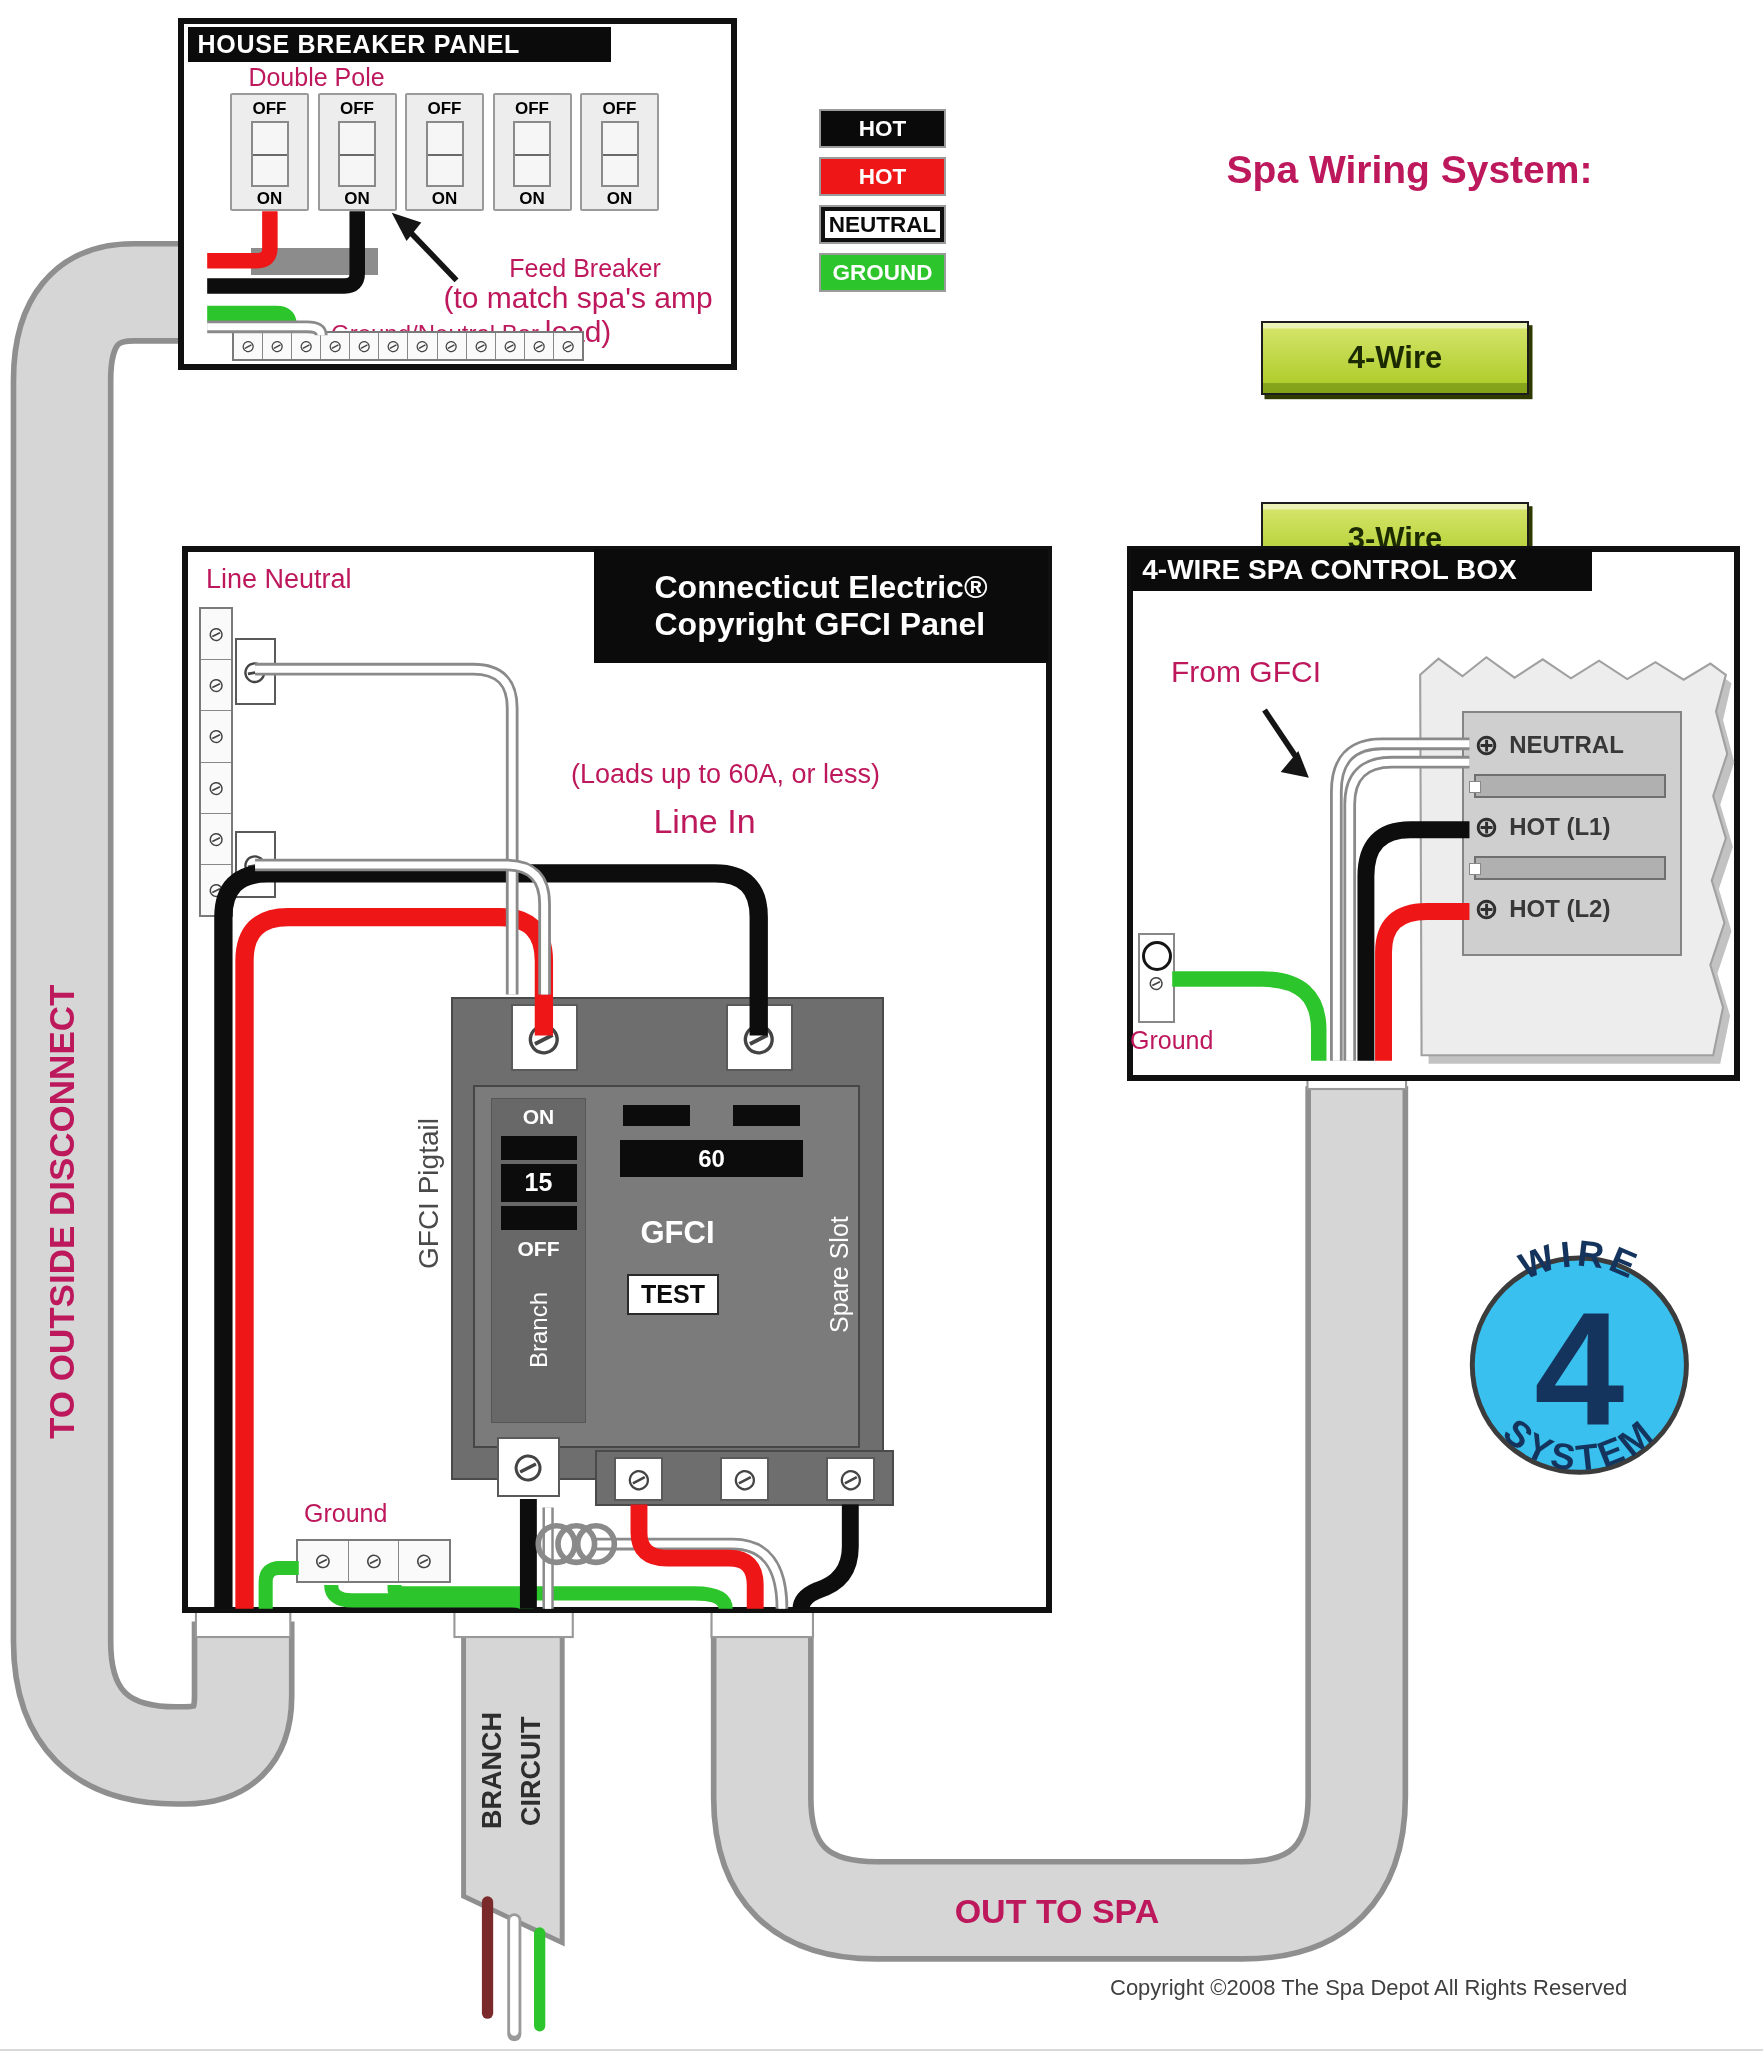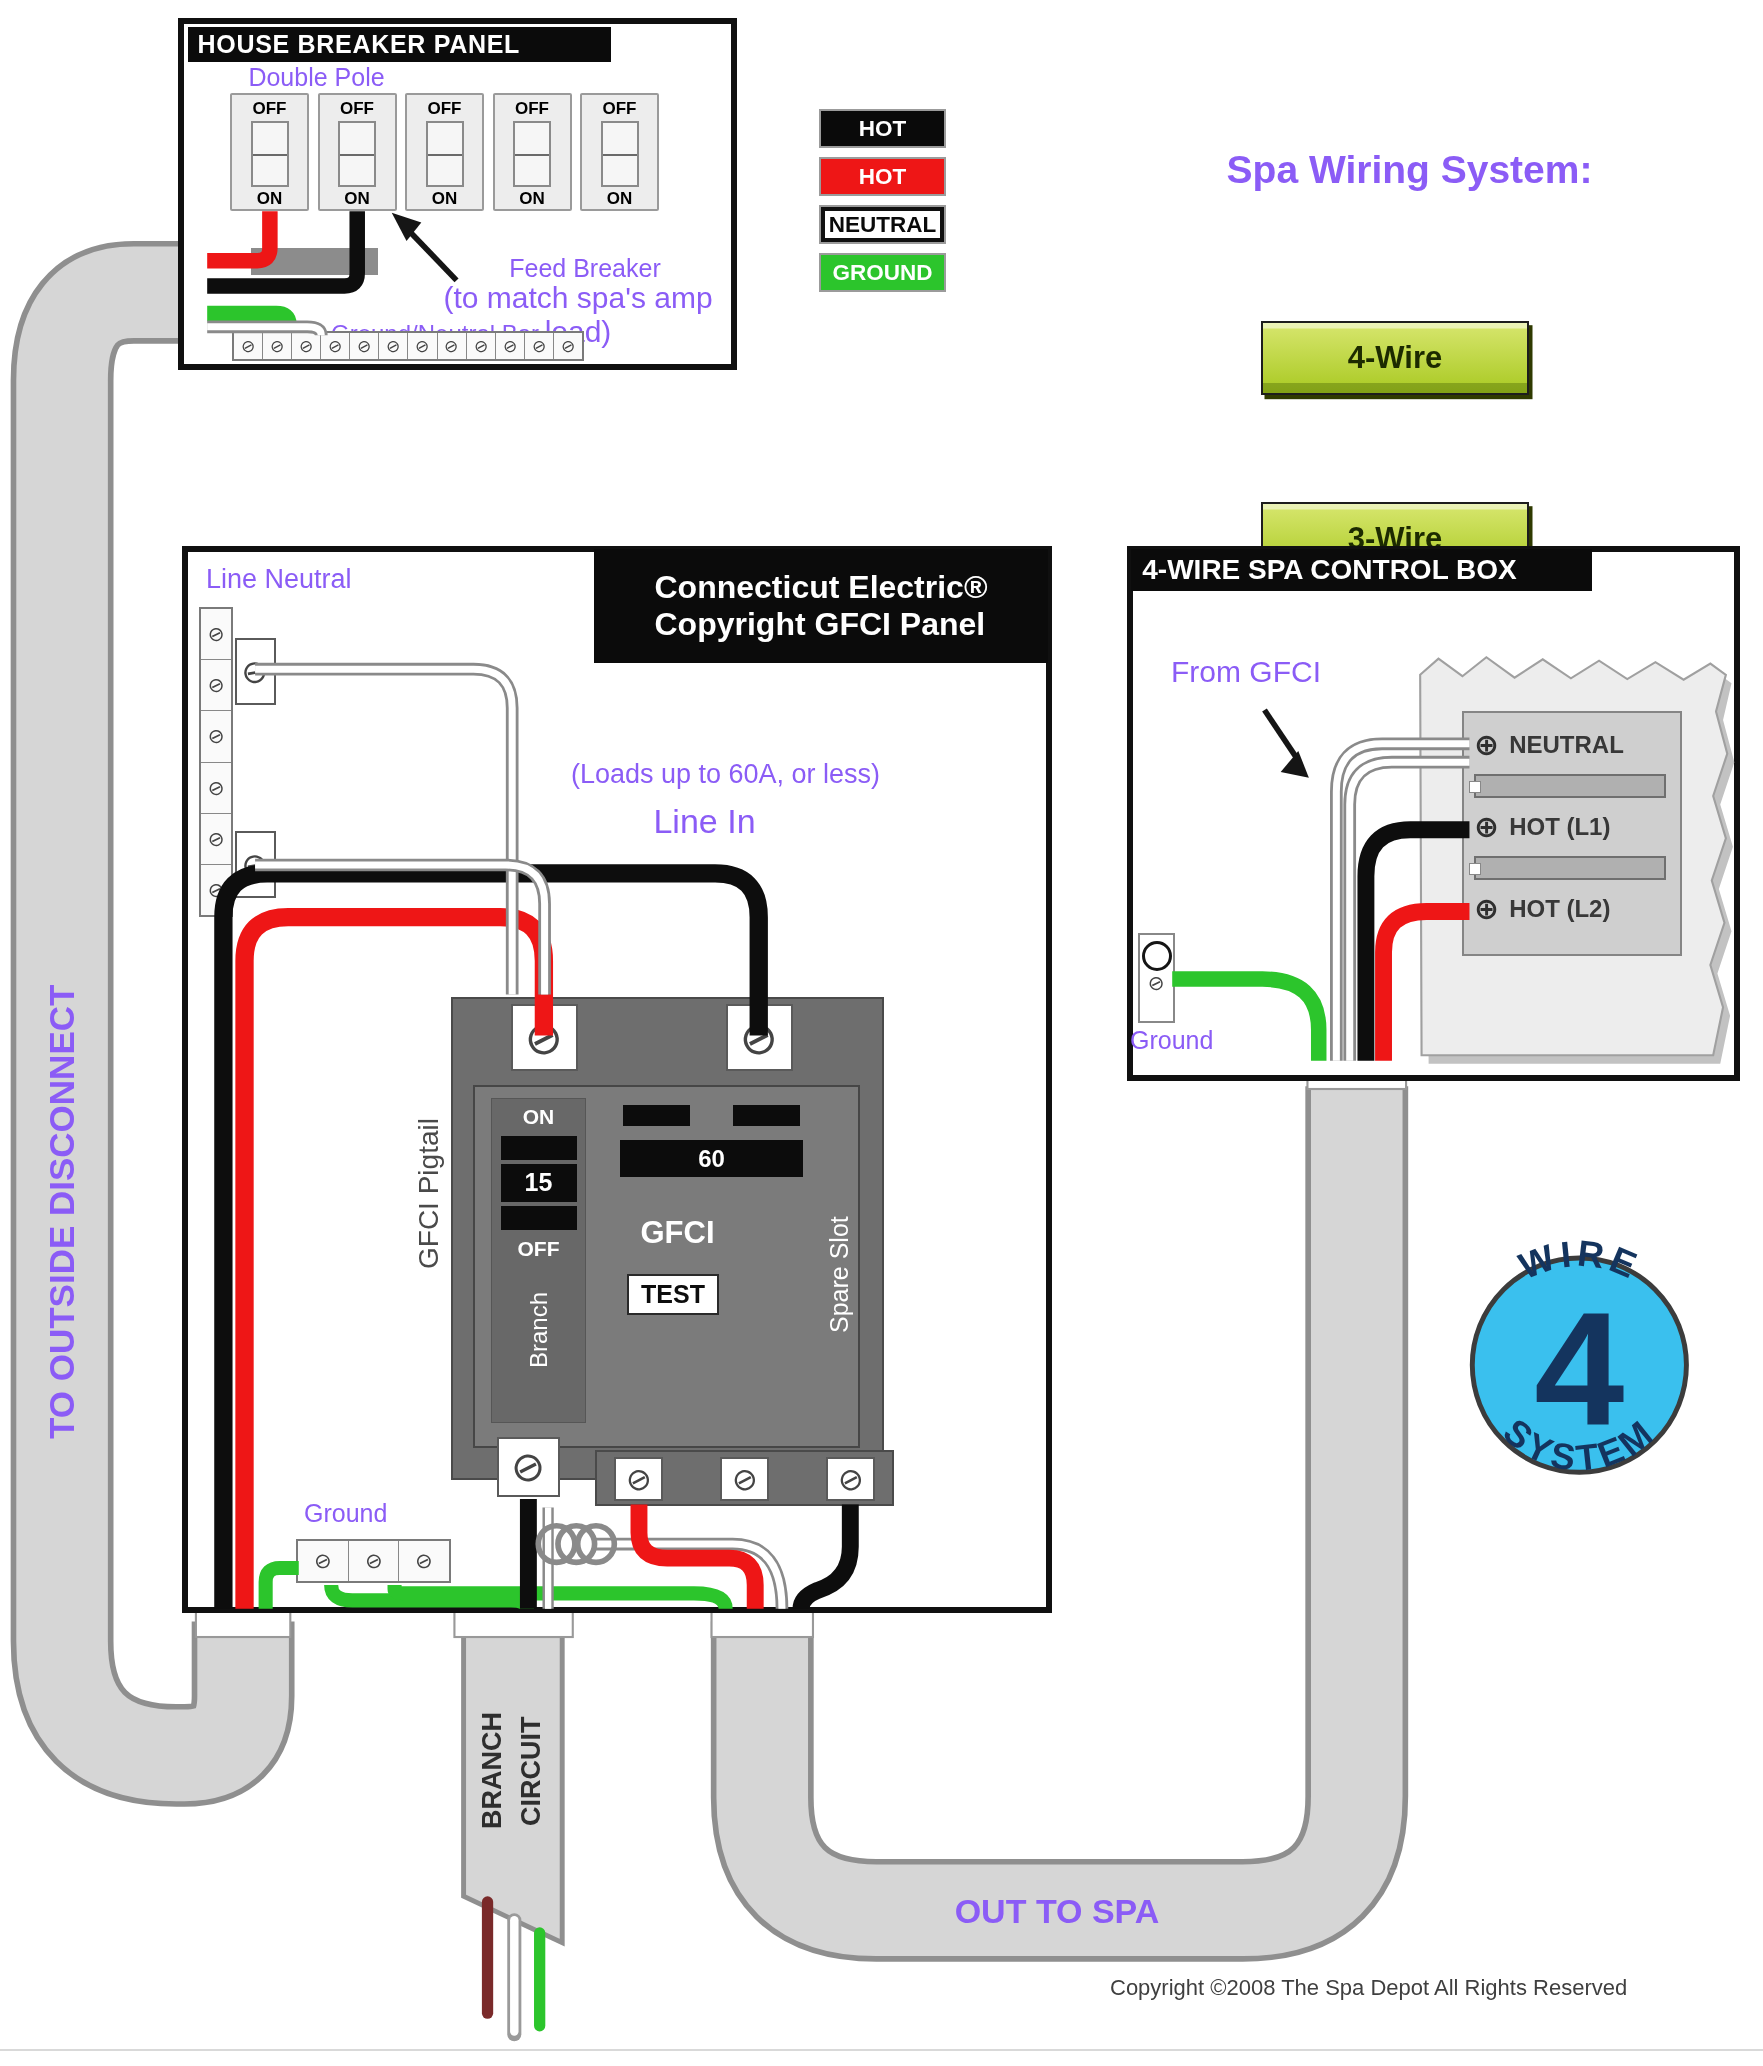--- a/index.html
+++ b/index.html
@@ -2,21 +2,21 @@
 <html style="font-size:11.3px"><head>
 <meta charset="utf-8">
 <style>
   html,body{margin:0;padding:0;background:#fff;}
   body{font-family:"Liberation Sans",sans-serif;}
   #stage{position:relative;width:1764px;height:2066px;background:#ffffff;overflow:hidden;}
   .abs{position:absolute;}
   svg.layer{position:absolute;left:0;top:0;pointer-events:none;}
   .panel{position:absolute;background:#fff;border:6.3px solid #101010;box-sizing:border-box;}
   .hdr{position:absolute;background:#0b0b0b;color:#fff;font-weight:bold;display:flex;align-items:center;box-sizing:border-box;}
-  .lbl{position:absolute;color:#8b5cf6;white-space:nowrap;}
+  .lbl{position:absolute;color:#be185d;white-space:nowrap;}
   .ctr{text-align:center;white-space:normal;}
   .vtext{writing-mode:vertical-rl;transform:rotate(180deg);display:flex;align-items:center;justify-content:center;}
   .breaker-row{position:absolute;display:flex;gap:8.5px;}
   .breaker{width:79px;height:118px;background:#ededed;border:2.1px solid #9a9a9a;border-radius:2.1px;position:relative;box-sizing:border-box;text-align:center;}
   .breaker .off{font-weight:bold;font-size:17px;margin-top:3.5px;}
   .breaker .tog{width:38px;height:66px;background:#f6f6f6;border:2.1px solid #8a8a8a;margin:2.1px auto 0;position:relative;box-sizing:border-box;}
   .breaker .tog .mid{position:absolute;left:0;right:0;top:50%;border-top:2.1px solid #6a6a6a;}
   .breaker .on{font-weight:bold;font-size:17px;margin-top:2.8px;}
   .tiebar{position:absolute;background:#8c8c8c;z-index:3;}
   .screw{font-family:"DejaVu Sans",sans-serif;color:#444;display:inline-block;transform:rotate(18deg);line-height:1;}

